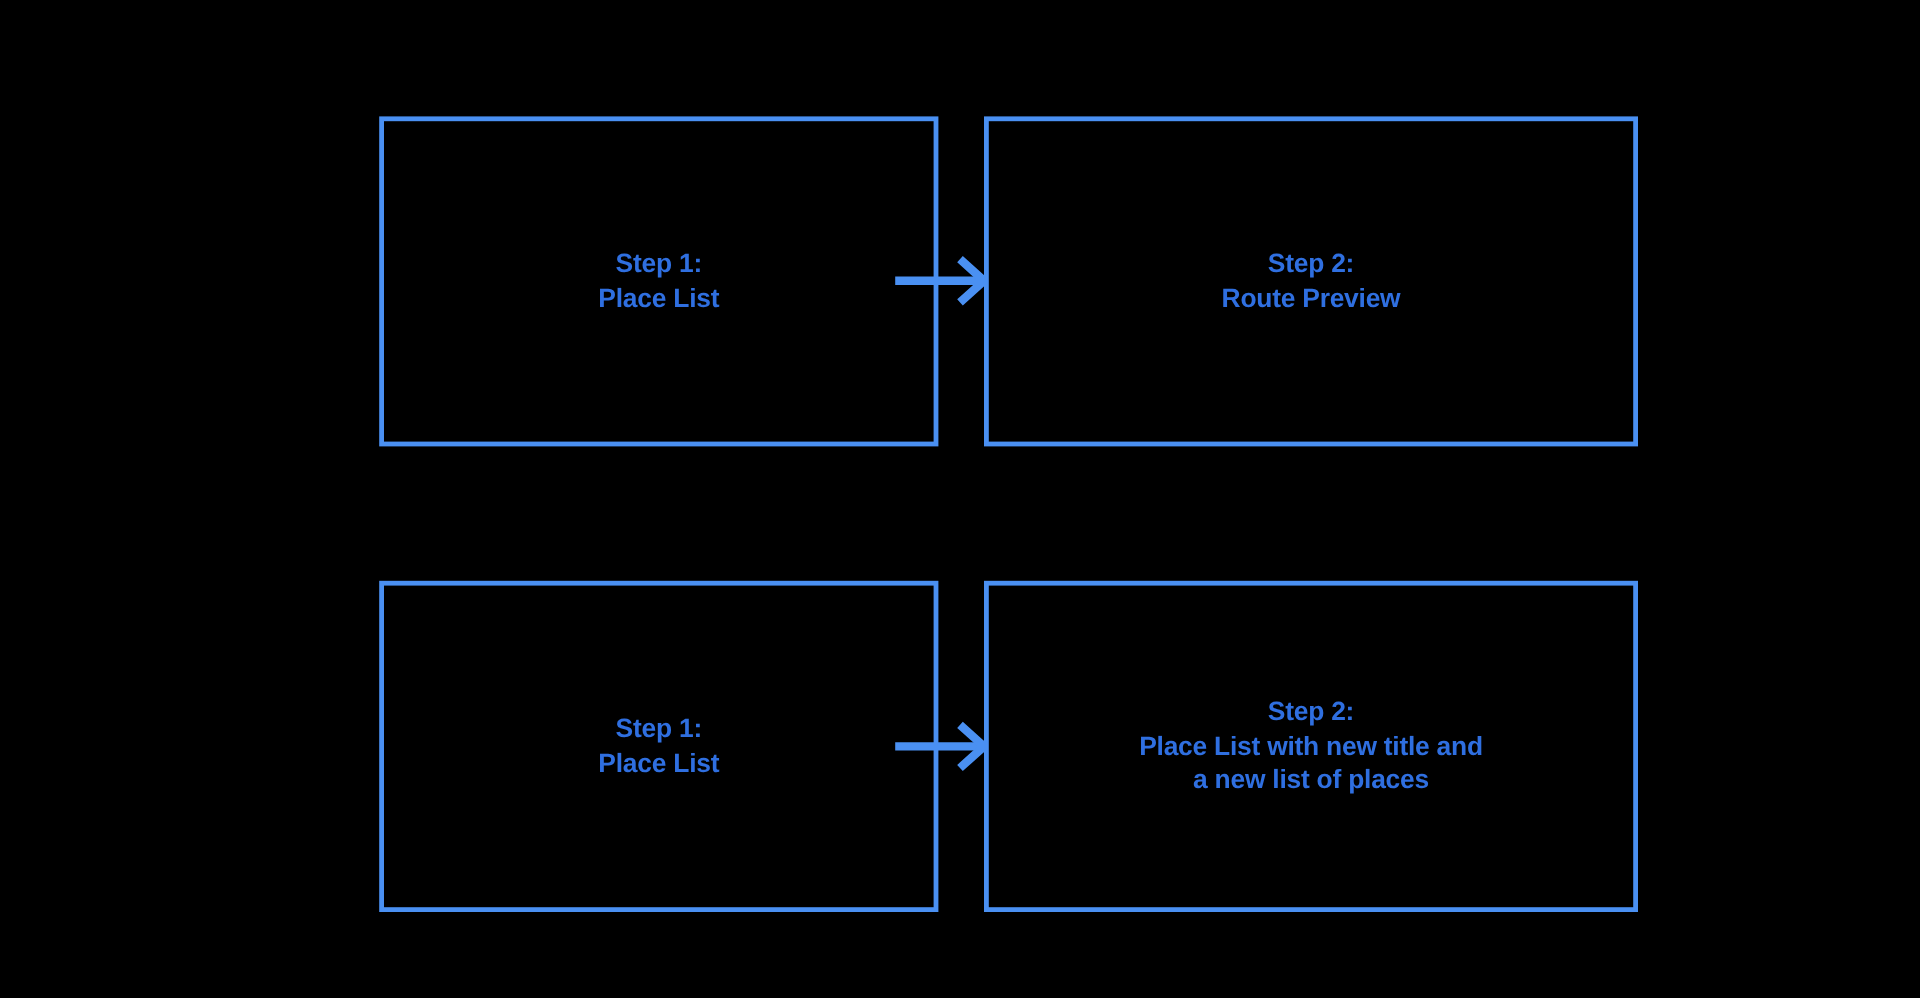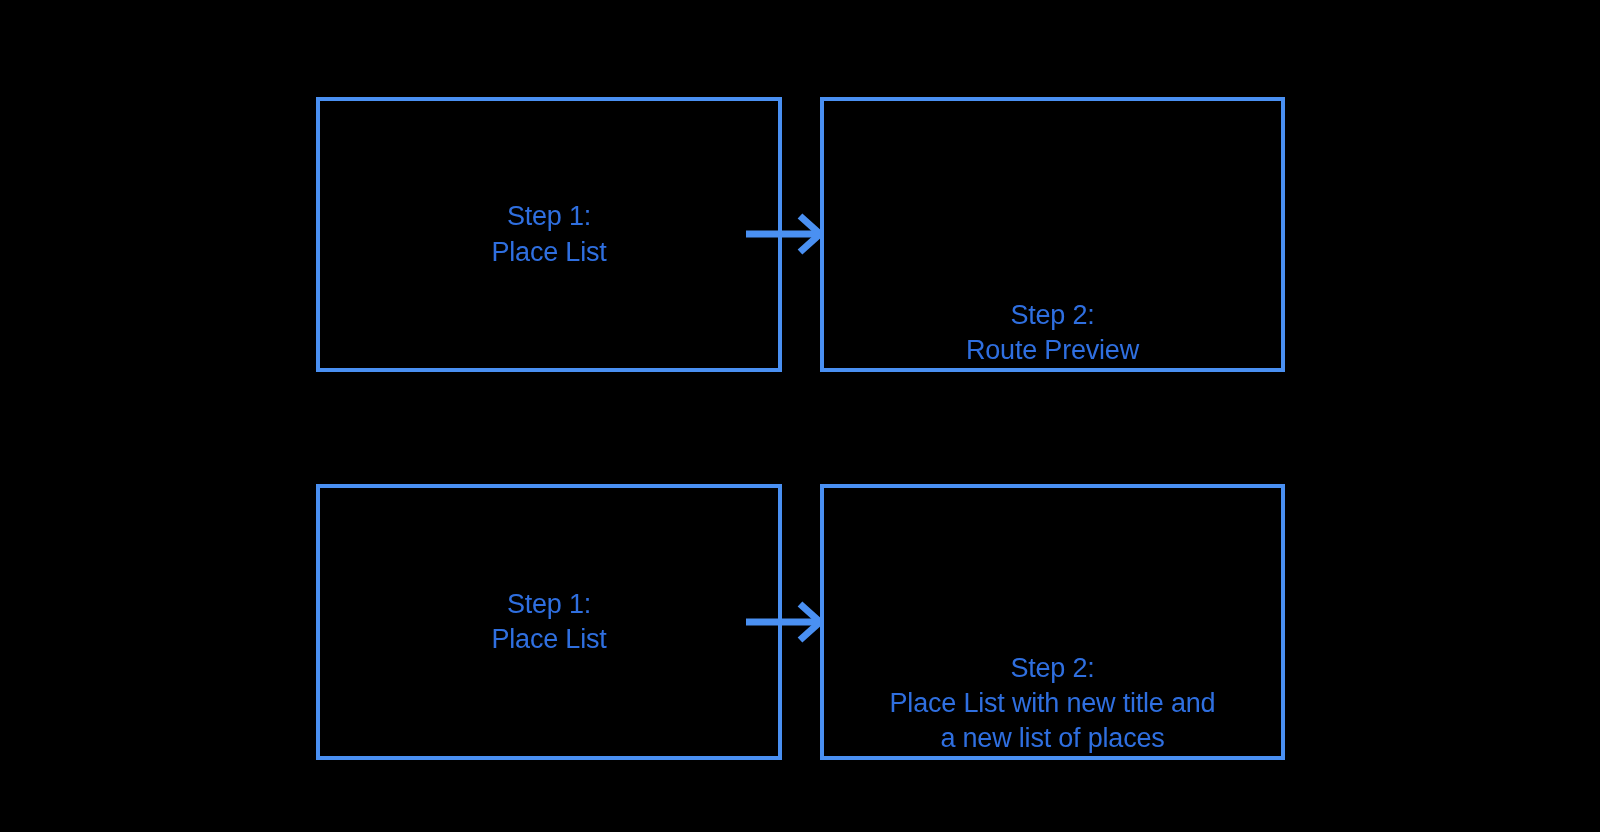--- a/index.html
+++ b/index.html
@@ -34,28 +34,28 @@
     position: absolute;
     box-sizing: border-box;
     border: 4px solid #4a90f2;
     background: #000000;
     display: flex;
     align-items: center;
     justify-content: center;
     text-align: center;
   }
   .box-a { left: 316px; width: 466px; }
-  .box-b { left: 820px; width: 465px; align-items: flex-end; }
+  .box-b { left: 820px; width: 545px; }
   #row-0 .step-box { top: 0; height: 275px; }
   #row-1 .step-box { top: 0; height: 276px; }
 
   .step-label {
     color: #2f6fe0;
-    font-size: 27px;
-    font-weight: normal;
+    font-size: 22px;
+    font-weight: bold;
     line-height: 1.30;
     letter-spacing: -0.2px;
     white-space: pre-line;
     padding: 0 8px;
   }
 
   
   .arrow {
     position: absolute;
     left: 730px;

